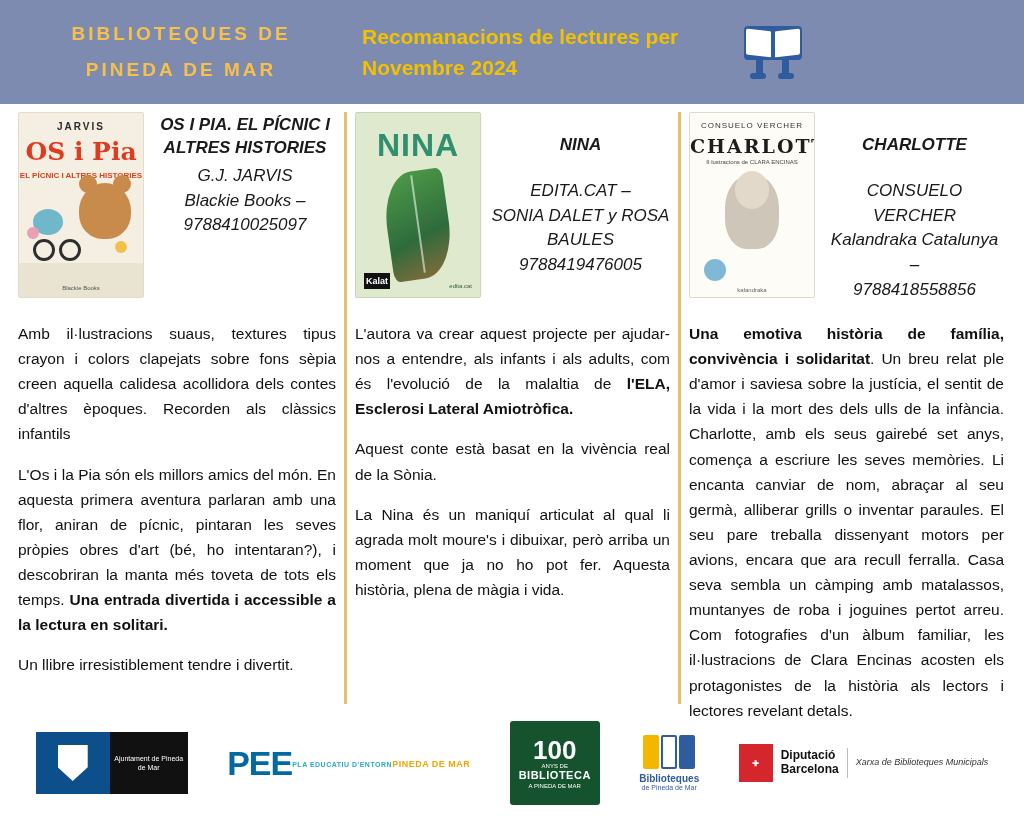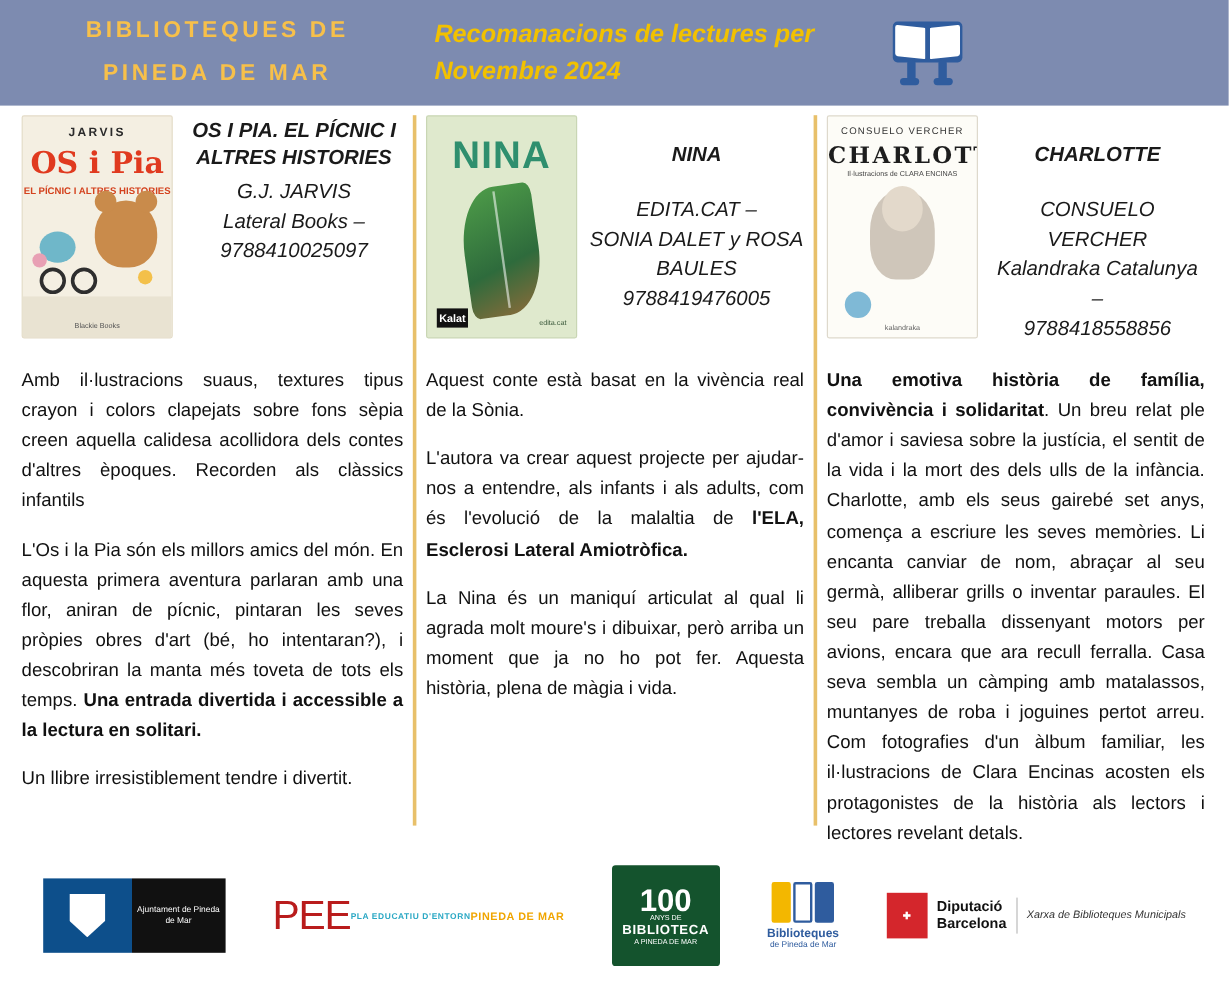--- a/index.html
+++ b/index.html
@@ -13,21 +13,21 @@
   .page {
     position: relative;
     width: 1024px; height: 819px;
     background: #ffffff;
   }
 
   
   .header {
     position: relative;
     width: 1024px;
-    height: 88px;
+    height: 104px;
     background: #7d8bb0;
     display: flex;
     align-items: center;
   }
   .header-left {
     width: 352px;
     text-align: center;
     color: #f7c04a;
     font-weight: bold;
     font-size: 19px;
@@ -40,21 +40,20 @@
     display: flex;
     align-items: center;
     justify-content: flex-start;
     flex-wrap: wrap;
     padding-left: 10px;
   }
   .header-title {
     color: #f2c100;
     font-weight: bold;
     font-size: 21px;
-    font-style: italic;
     line-height: 1.5;
     max-width: 370px;
   }
   .book-icon {
     width: 66px;
     height: 56px;
     position: relative;
     margin: 0 8px;
     flex: none;
   }
@@ -304,21 +303,21 @@
     color: #fff; font-size: 7px; text-align: center; line-height: 1.3;
     padding: 0 4px;
   }
   .shield {
     width: 30px; height: 36px; background: #fff;
     clip-path: polygon(0 0,100% 0,100% 62%,50% 100%,0 62%);
   }
 
   .logo-pee { text-align: center; }
   .logo-pee .pee {
-    font-size: 34px; font-weight: normal; color: #b91c1c; line-height: .9;
+    font-size: 34px; font-weight: bold; color: #0369a1; line-height: .9;
     letter-spacing: -1px;
   }
   .logo-pee .pee-sub1 {
     font-size: 7px; color: #2aa8c4; font-weight: bold; letter-spacing: .5px;
     margin-top: 3px;
   }
   .logo-pee .pee-sub2 {
     font-size: 9px; color: #f0a500; font-weight: bold; letter-spacing: .5px;
     margin-top: 2px;
   }
@@ -392,21 +391,21 @@
           <div class="bird"></div>
           <div class="wheel1"></div>
           <div class="wheel2"></div>
           <div class="flower1"></div>
           <div class="flower2"></div>
           <div class="pub">Blackie Books</div>
         </div>
         <div class="book-meta">
           <div class="book-title">OS I PIA. EL PÍCNIC I ALTRES HISTORIES</div>
           <div>G.J. JARVIS</div>
-          <div>Lateral Books –</div>
+          <div>Blackie Books –</div>
           <div>9788410025097</div>
         </div>
       </div>
       <div class="book-body">
           <p><span>Amb il·lustracions suaus, textures tipus crayon i colors clapejats sobre fons sèpia creen aquella calidesa acollidora dels contes d'altres èpoques. Recorden als clàssics infantils</span></p>
           <p><span>L'Os i la Pia són els millors amics del món. En aquesta primera aventura parlaran amb una flor, aniran de pícnic, pintaran les seves pròpies obres d'art (bé, ho intentaran?), i descobriran la manta més toveta de tots els temps. </span><b>Una entrada divertida i accessible a la lectura en solitari.</b></p>
           <p><span>Un llibre irresistiblement tendre i divertit.</span></p>
         </div>
     </div>
 
@@ -420,22 +419,22 @@
           <div class="pub">edita.cat</div>
         </div>
         <div class="book-meta">
           <div class="book-title">NINA</div>
           <div>EDITA.CAT –</div>
           <div>SONIA DALET y ROSA BAULES</div>
           <div>9788419476005</div>
         </div>
       </div>
       <div class="book-body">
+          <p><span>L'autora va crear aquest projecte per ajudar-nos a entendre, als infants i als adults, com és l'evolució de la malaltia de </span><b>l'ELA, Esclerosi Lateral Amiotròfica.</b></p>
           <p><span>Aquest conte està basat en la vivència real de la Sònia.</span></p>
-          <p><span>L'autora va crear aquest projecte per ajudar-nos a entendre, als infants i als adults, com és l'evolució de la malaltia de </span><b>l'ELA, Esclerosi Lateral Amiotròfica.</b></p>
           <p><span>La Nina és un maniquí articulat al qual li agrada molt moure's i dibuixar, però arriba un moment que ja no ho pot fer. Aquesta història, plena de màgia i vida.</span></p>
         </div>
     </div>
 
     <div class="col right">
       <div class="book-top">
         <div class="cover-img cov3">
           <div class="c-author">CONSUELO VERCHER</div>
           <div class="c-title">CHARLOTTE</div>
           <div class="c-sub">Il·lustracions de CLARA ENCINAS</div>

